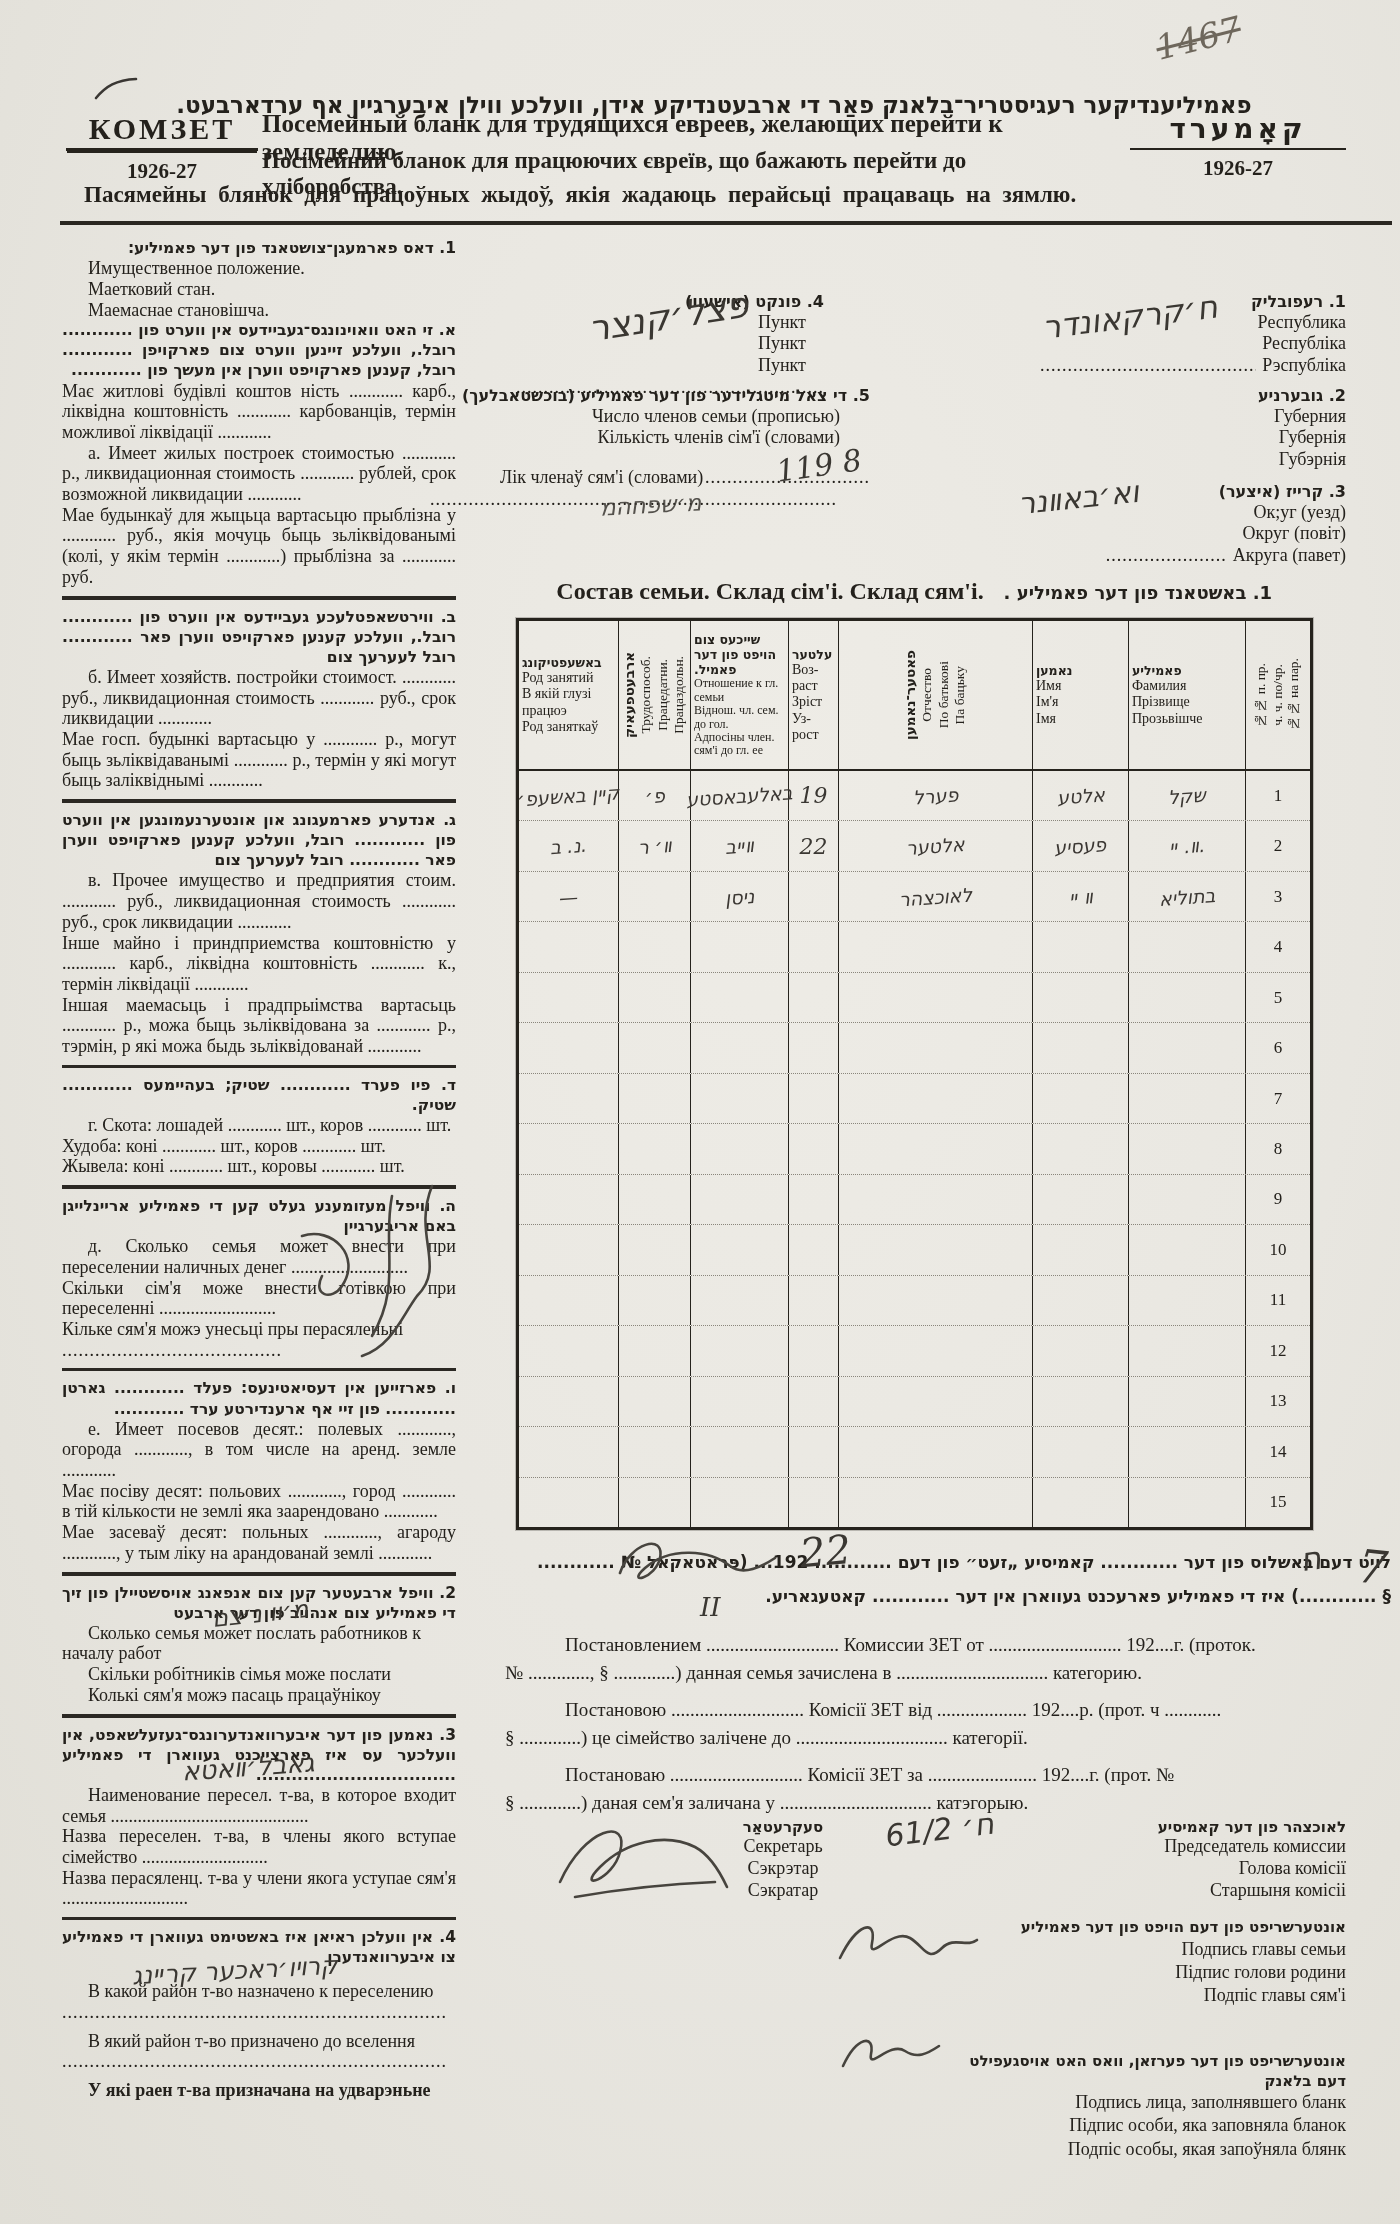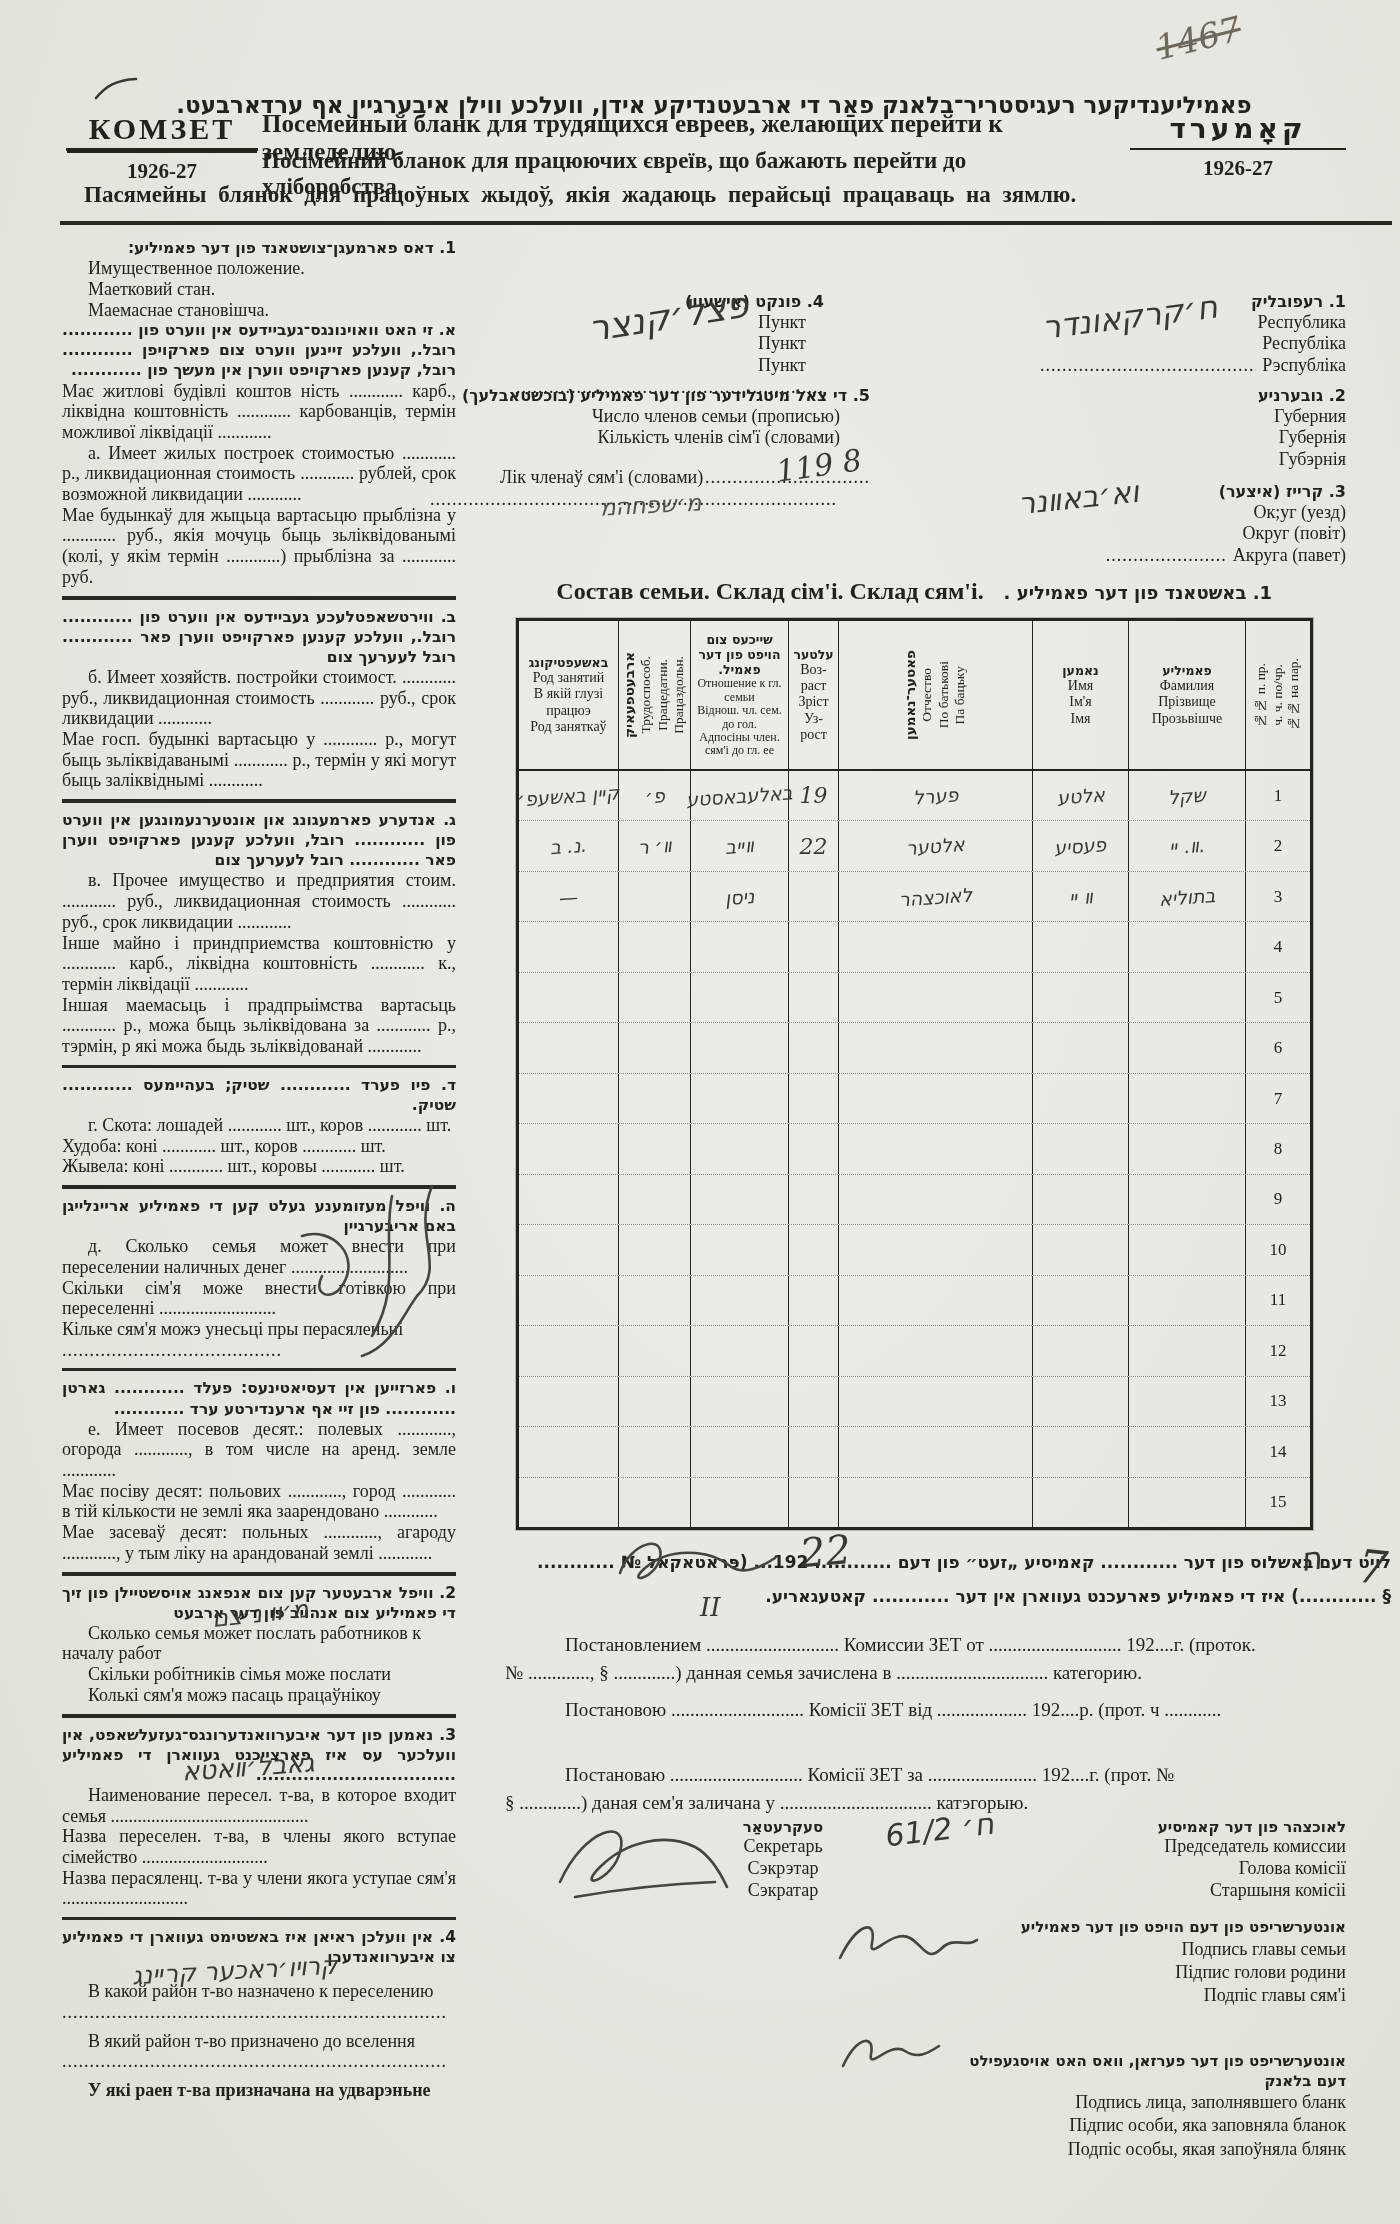--- a/index.html
+++ b/index.html
@@ -35,21 +35,21 @@
   
   .ftable { position: absolute; left: 516px; top: 618px; width: 797px; height: 912px; border: 3px solid #26231d; box-shadow: 0 0 0 1px rgba(40,36,30,.25); display: flex; flex-direction: column; background: rgba(255,255,255,0.06); }
   .thead { display: flex; height: 150px; border-bottom: 2px solid #26231d; }
   .tbody { flex: 1; display: flex; flex-direction: column; }
   .tr { display: flex; flex: 1; border-bottom: 1px dotted #8a867c; position: relative; }
   .tr:last-child { border-bottom: none; }
   .th, .td { border-right: 1.5px solid #26231d; position: relative; }
   .th:last-child, .td:last-child { border-right: none; }
   .c0 { width: 100px; } .c1 { width: 72px; } .c2 { width: 98px; } .c3 { width: 50px; }
   .c4 { width: 194px; } .c5 { width: 96px; } .c6 { width: 117px; } .c7 { flex: 1; }
-  .th { padding: 22px 3px; text-align: center; display: flex; flex-direction: column; justify-content: center; }
+  .th { padding: 22px 3px; text-align: left; display: flex; flex-direction: column; justify-content: center; }
   .th .hyi { font-size: 12.5px; }
   .th .hl { font-size: 14px; line-height: 1.15; }
   .th .hsm { font-size: 12px; line-height: 1.12; }
   .vert { flex-direction: row !important; justify-content: center; align-items: center; gap: 2px; }
   .vert span { writing-mode: vertical-rl; transform: rotate(180deg); font-size: 13.5px; line-height: 1.1; }
   .td { display: flex; align-items: center; justify-content: center; overflow: visible; }
   .cellhw { font-family: "DejaVu Sans", sans-serif; font-style: italic; font-size: 19px; color: #3b3733; transform: rotate(-4deg); white-space: nowrap; }
   .num { font-size: 17px; font-family: "Liberation Serif", serif; }
   
   .botln { position: absolute; left: 505px; width: 886px; font-size: 19px; }
@@ -466,20 +466,21 @@
       <path d="M10,45 C20,15 55,5 50,30 C46,50 15,58 35,40 C60,18 100,22 120,38 C132,47 150,40 165,30"></path>
     </svg>
   <span class="hw abs" style="left:800px;top:1528px;font-size:40px;transform:rotate(-5deg);">22</span>
   <span class="hwyi abs" style="left:1300px;top:1540px;font-size:32px;transform:rotate(-8deg);">ח</span>
   <span class="hw abs" style="left:1358px;top:1540px;font-size:46px;transform:rotate(6deg);">7</span>
   <span class="hw abs" style="left:700px;top:1592px;font-size:26px;">II</span>
 
   <div class="botln ru" style="top:1634px;text-indent:60px;">Постановлением ............................ Комиссии ЗЕТ от ............................ 192....г. (проток.</div>
   <div class="botln ru" style="top:1662px;">№ ............., § .............) данная семья зачислена в ................................ категорию.</div>
   <div class="botln ru" style="top:1699px;text-indent:60px;">Постановою ............................ Комісії ЗЕТ від ................... 192....р. (прот. ч ............</div>
+  <div class="botln ru" style="top:1727px;">§ .............) це сімейство заліченe до ................................ категорії.</div>
   <div class="botln ru" style="top:1764px;text-indent:60px;">Постановаю ............................ Комісії ЗЕТ за ....................... 192....г. (прот. №</div>
   <div class="botln ru" style="top:1792px;">§ .............) даная сем'я заличана у ................................ катэгорыю.</div>
 
   <svg class="scrawl pen abs" style="left:545px;top:1812px;" width="190" height="95">
       <path d="M15,70 C40,15 85,5 75,40 C68,68 30,80 55,55 C80,30 120,20 150,35 C165,43 175,60 182,75 M30,85 C70,78 120,72 170,70"></path>
     </svg>
   <div class="abs ctr" style="left:718px;top:1818px;width:130px;font-size:18px;line-height:1.22;">
     <div class="yi" style="font-size:15px;">סעקרעטאַר</div>
     <div>Секретарь</div>
     <div>Сэкрэтар</div>

